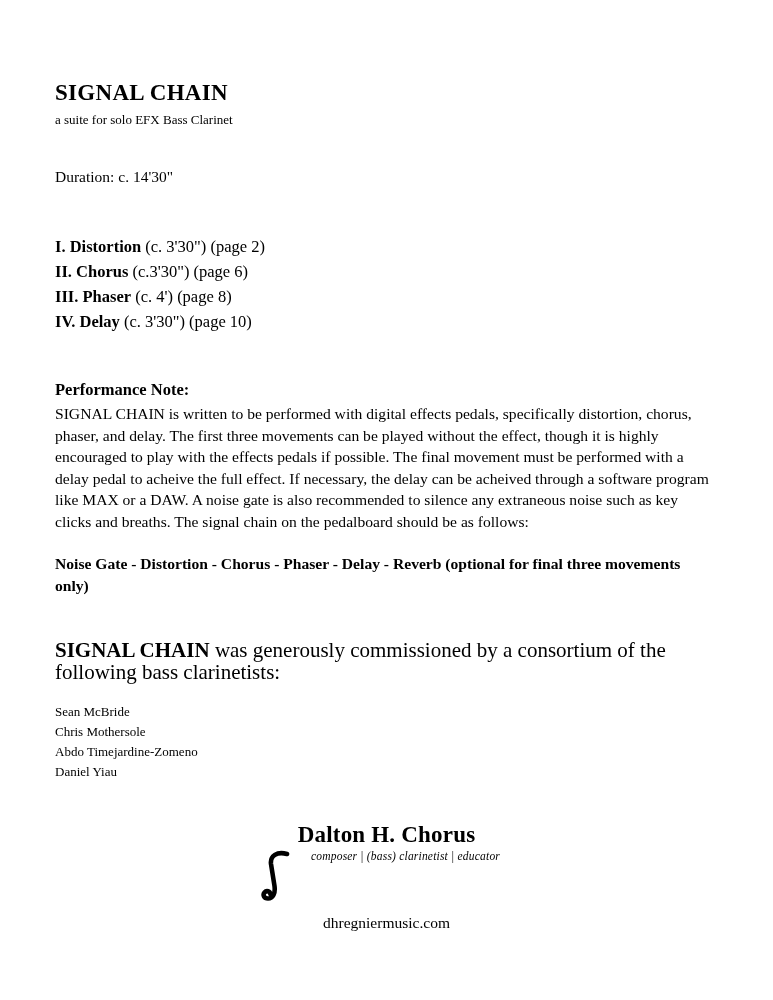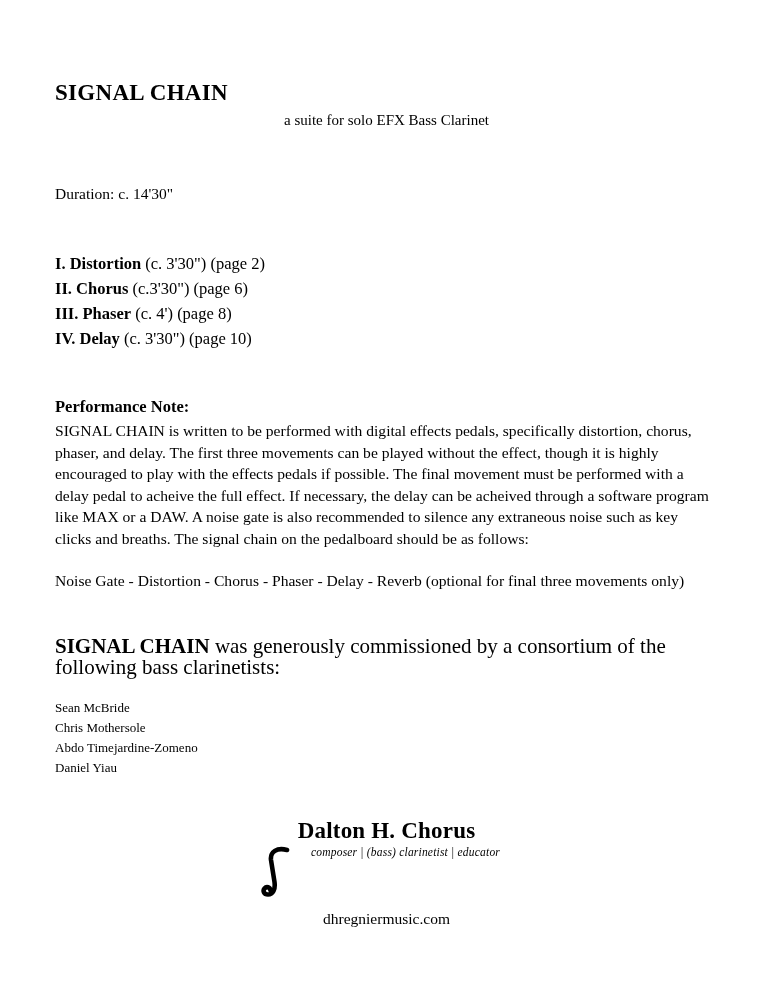--- a/index.html
+++ b/index.html
@@ -17,24 +17,23 @@
     padding: 80px 55px 0 55px;
     background: #ffffff;
   }
   .title {
     font-size: 23px;
     font-weight: bold;
     letter-spacing: 0.3px;
     line-height: 1.1;
   }
   .subtitle {
-    font-size: 15px;
+    font-size: 13px;
     margin-top: 7px;
-    margin-bottom: 56px;
-    text-align: center;
+    margin-bottom: 40px;
   }
   .duration {
     font-size: 15.5px;
     margin-bottom: 48px;
   }
   .movements {
     font-size: 16.5px;
     line-height: 25px;
     margin-bottom: 46px;
   }
@@ -48,20 +47,21 @@
     font-size: 15.6px;
     line-height: 21.5px;
     width: 662px;
   }
   .signal-line {
     font-size: 15.6px;
     line-height: 21.5px;
     width: 662px;
     margin-top: 21px;
     margin-bottom: 44px;
+    font-weight: bold;
   }
   .commission {
     font-size: 21px;
     line-height: 21.5px;
     width: 640px;
     margin-bottom: 19px;
   }
   .commission .cm-bold { font-weight: bold; }
   .names {
     font-size: 13px;

